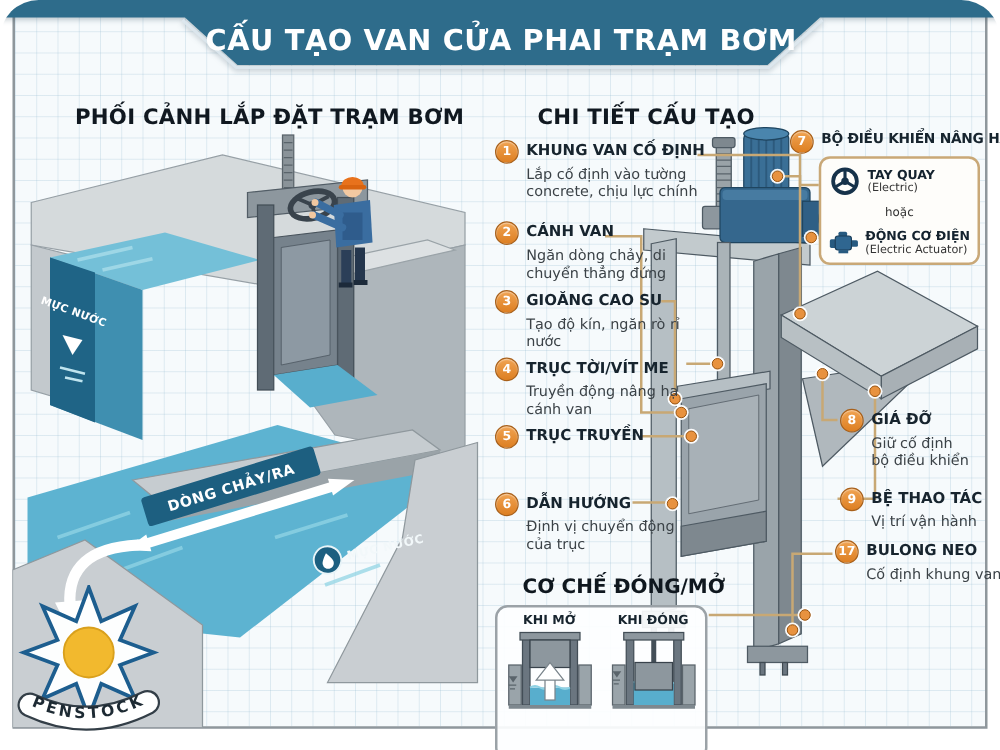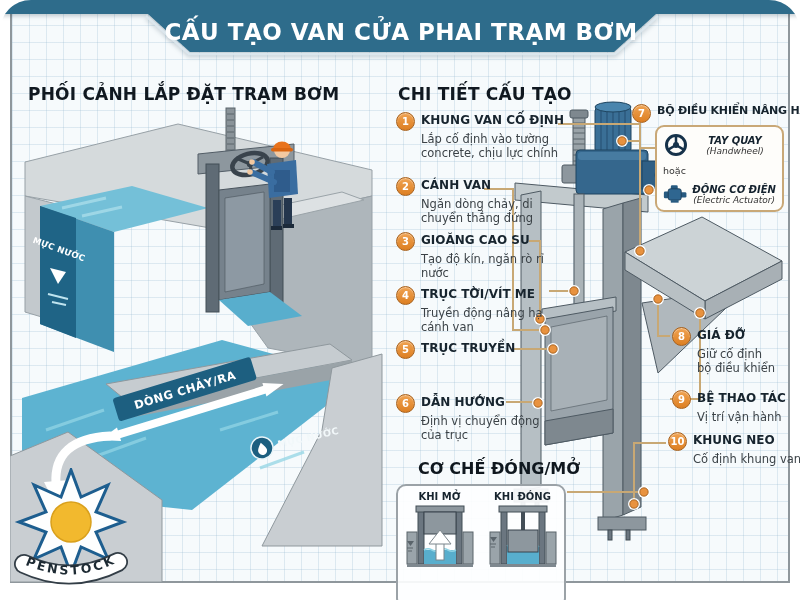--- a/index.html
+++ b/index.html
@@ -4,39 +4,39 @@
 <style>
   html,body{margin:0;padding:0;background:#fff;}
   .page{position:relative;width:800px;height:600px;overflow:hidden;background:#fff;
         font-family:"DejaVu Sans","Liberation Sans",sans-serif;border-radius:31px;}
   .frame{position:absolute;left:10px;right:10px;top:6px;bottom:17px;border:2px solid #8f979c;
         background-color:#f6fafc;
         background-image:linear-gradient(rgba(151,189,210,.28) 1px,transparent 1px),
                          linear-gradient(90deg,rgba(151,189,210,.28) 1px,transparent 1px);
         background-size:17px 17px;}
   .banner-svg{position:absolute;left:0;top:0;filter:drop-shadow(0 2px 2px rgba(20,50,70,.25));}
-  .sec-h{position:absolute;font-size:17px;font-weight:800;color:#101820;letter-spacing:.2px;white-space:nowrap;}
+  .sec-h{position:absolute;font-size:17px;font-weight:800;color:#101820;letter-spacing:.2px;white-space:nowrap;margin-left:32px;}
   .abs{position:absolute;}
   .itm{position:absolute;display:flex;gap:6px;width:152px;}
   .itm-r{width:122px;}
   .bdg{width:17px;height:17px;border-radius:50%;flex:0 0 17px;
        background:linear-gradient(180deg,#f0a352,#dd7f22);border:1px solid #a8601a;
        color:#fff;font-size:10px;font-weight:bold;display:flex;align-items:center;justify-content:center;
        box-shadow:inset 0 1px 1px rgba(255,255,255,.45);}
   .tt{font-size:12px;font-weight:800;color:#17242e;white-space:nowrap;line-height:1.35;}
   .ds{font-size:11.5px;color:#3b4247;line-height:1.24;margin-top:4px;}
   .t7{font-size:11px;letter-spacing:-0.2px;}
   .ctrl-box{position:absolute;left:655px;top:125px;width:129px;height:87px;border:2px solid #c9a877;
        border-radius:9px;background:#fefdfa;box-sizing:border-box;padding:5px 6px;
        display:flex;flex-direction:column;justify-content:space-between;}
   .ctrl-row{display:flex;align-items:center;gap:5px;}
-  .ctrl-txt{flex:1;text-align:center;font-style:italic;}
+  .ctrl-txt{flex:1;text-align:left;}
   .ctrl-t1{font-size:10px;font-weight:800;color:#14222e;white-space:nowrap;}
   .ctrl-t2{font-size:9px;color:#333;white-space:nowrap;}
-  .ctrl-or{font-size:9.5px;color:#333;line-height:1;}
+  .ctrl-or{text-align:center;font-size:9.5px;color:#333;line-height:1;}
   .mech-h{position:absolute;left:398px;top:459px;font-size:16px;font-weight:800;color:#0f171e;white-space:nowrap;margin-left:20px;}
   .mech-box{position:absolute;left:396px;top:484px;width:170px;height:124px;border:2px solid #9ba2a7;
        border-radius:10px;background:rgba(253,254,255,.92);box-sizing:border-box;
        display:flex;justify-content:space-around;padding-top:5px;}
   .mech-col{display:flex;flex-direction:column;align-items:center;gap:2px;}
   .mech-lbl{font-size:10px;font-weight:800;color:#17242e;white-space:nowrap;}
   .banner-title{font-weight:800;}
 </style>
 </head>
 <body>
@@ -309,21 +309,21 @@
 
   <div class="ctrl-box">
     <div class="ctrl-row">
       <svg width="26" height="26" viewBox="0 0 26 26">
         <circle cx="13" cy="13" r="9.5" fill="none" stroke="#16324a" stroke-width="3"></circle>
         <path d="M13,13 L13,3.5 M13,13 L4.8,17.8 M13,13 L21.2,17.8" stroke="#16324a" stroke-width="2.5"></path>
         <circle cx="13" cy="13" r="3" fill="#16324a"></circle>
       </svg>
       <div class="ctrl-txt">
         <div class="ctrl-t1">TAY QUAY</div>
-        <div class="ctrl-t2">(Handwheel)</div>
+        <div class="ctrl-t2">(Electric)</div>
       </div>
     </div>
     <div class="ctrl-or">hoặc</div>
     <div class="ctrl-row">
       <svg width="28" height="22" viewBox="0 0 28 22">
         <rect x="9" y="1" width="8" height="6" rx="1.5" fill="#275a80"></rect>
         <rect x="1" y="8" width="6" height="8" rx="1.5" fill="#275a80"></rect>
         <rect x="20" y="9" width="7" height="6" rx="1.5" fill="#275a80"></rect>
         <rect x="6" y="5" width="15" height="13" rx="2.5" fill="#2f6690" stroke="#1a3d58"></rect>
         <rect x="9" y="18" width="9" height="3" fill="#275a80"></rect>
@@ -343,23 +343,23 @@
       </div>
   </div>
   <div class="itm itm-r" style="left:672px;top:390px">
     <div class="bdg">9</div>
     <div>
         <div class="tt">BỆ THAO TÁC</div>
          <div class="ds">Vị trí vận hành</div>
       </div>
   </div>
   <div class="itm itm-r" style="left:668px;top:432px">
-    <div class="bdg">10</div>
-    <div>
-        <div class="tt">KHUNG NEO</div>
+    <div class="bdg">17</div>
+    <div>
+        <div class="tt">BULONG NEO</div>
          <div class="ds" style="white-space:nowrap">Cố định khung van</div>
       </div>
   </div>
 
   <div class="mech-h">CƠ CHẾ ĐÓNG/MỞ</div>
   <div class="mech-box">
     <div class="mech-col">
       <div class="mech-lbl">KHI MỞ</div>
       <svg width="70" height="66" viewBox="0 0 70 66">
         <rect x="2" y="28" width="10" height="32" fill="#9aa4aa" stroke="#5a646b"></rect>

